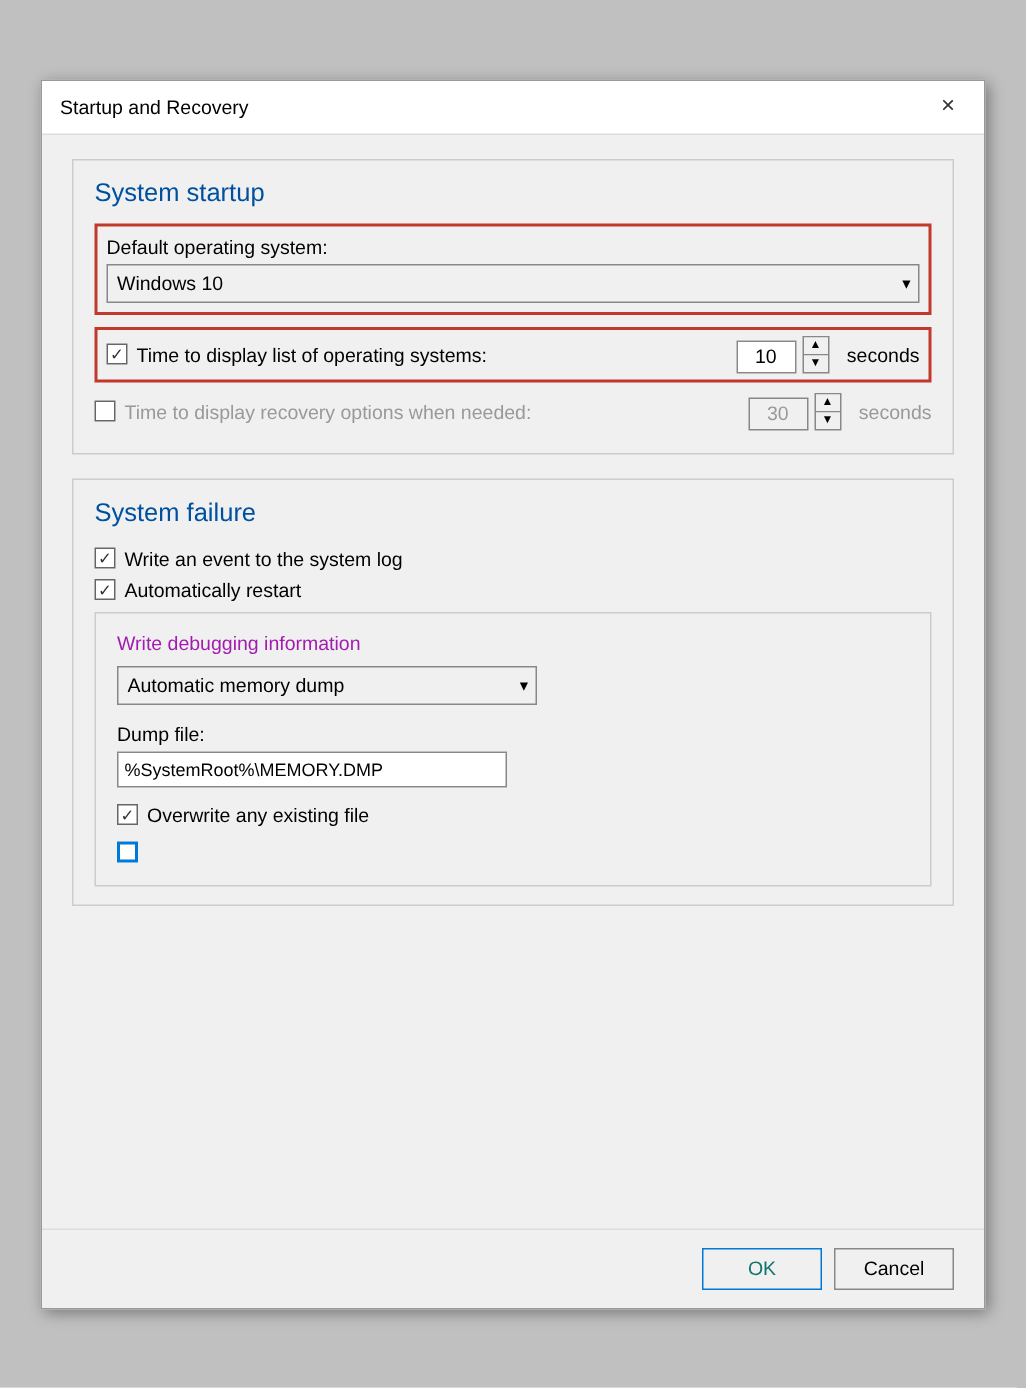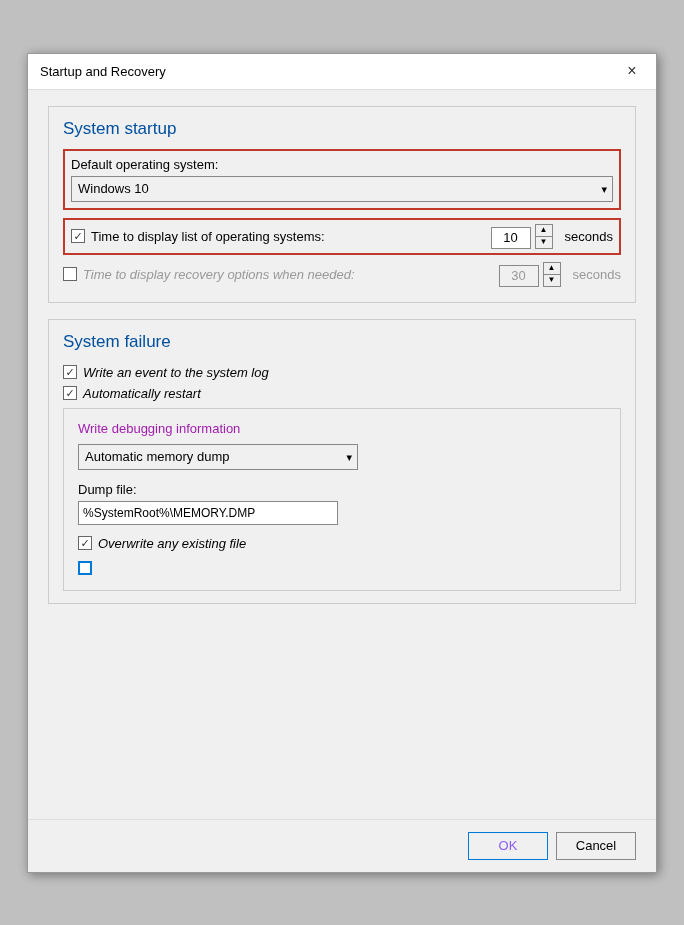--- a/index.html
+++ b/index.html
@@ -110,21 +110,20 @@
     }
     .checkbox-row {
       display: flex;
       align-items: center;
       gap: 6px;
       padding: 3px 0;
     }
     .checkbox-row label {
       font-size: 13px;
       flex: 1;
-      font-style: italic;
     }
     .spinbox-group {
       display: flex;
       align-items: flex-end;
       gap: 4px;
       margin-left: auto;
     }
     .spinbox-input {
       width: 40px;
       height: 22px;
@@ -216,21 +215,21 @@
       min-width: 80px;
       height: 28px;
       background: #f0f0f0;
       border: 1px solid #888;
       font-size: 13px;
       cursor: pointer;
       padding: 0 16px;
     }
     .footer-btn.ok {
       border: 1px solid #0078d7;
-      color: #8b5cf6;
+      color: #0f766e;
     }
     .checked-icon {
       display: inline-flex;
       align-items: center;
       justify-content: center;
       width: 14px;
       height: 14px;
       border: 1px solid #666;
       background: white;
       font-size: 11px;

